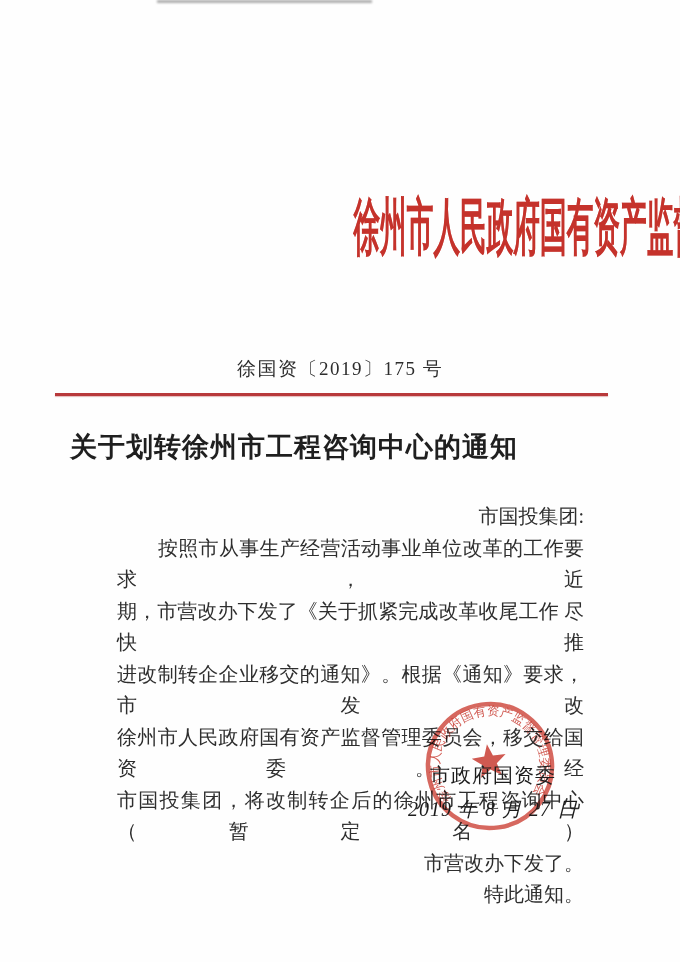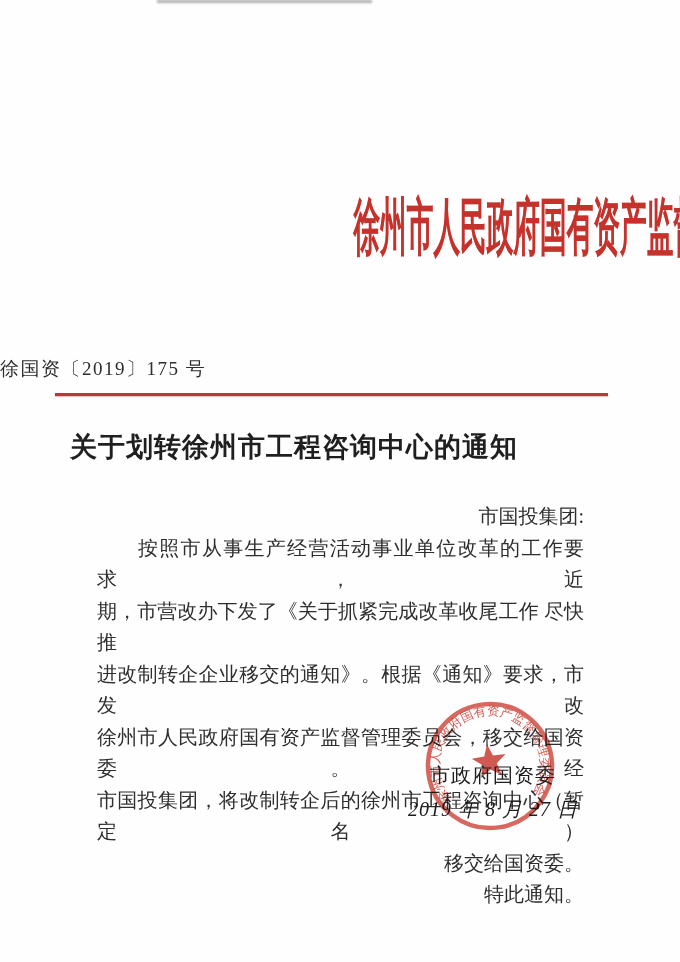--- a/index.html
+++ b/index.html
@@ -38,20 +38,21 @@
     font-weight: 700;
     color: #c5322b;
     transform: scaleX(0.43);
     transform-origin: 50% 50%;
     text-shadow: 0 0 1px rgba(197,50,43,0.55);
   }
   .doc-number {
     position: absolute;
     top: 356px; left: 0;
     width: 680px;
+    text-align: center;
     font-size: 19px;
     letter-spacing: 1.5px;
     color: #2d2d2d;
   }
   .red-line {
     position: absolute;
     top: 393px; left: 55px;
     width: 553px; height: 3px;
     background: #b8393b;
     box-shadow: 0 1px 1px rgba(184,57,59,0.35);
@@ -75,20 +76,21 @@
   }
   .doc-body .line {
     min-height: 31.5px;
     line-height: 31.5px;
     text-align: right;
   }
   .doc-body .line.indent { text-indent: 41px; }
   .doc-body .line.fill {
     text-align: justify;
     text-align-last: justify;
+    margin-left: 20px;
   }
   
   .seal {
     position: absolute;
     top: 696px; left: 420px;
     width: 140px; height: 140px;
     mix-blend-mode: multiply;
     transform: rotate(-8deg);
     opacity: 0.92;
   }
@@ -125,21 +127,21 @@
 
   <div class="doc-title">关于划转徐州市工程咨询中心的通知</div>
 
   <div class="doc-body">
     <div class="line">市国投集团:</div>
     <div class="line indent fill">按照市从事生产经营活动事业单位改革的工作要求，近</div>
     <div class="line fill">期，市营改办下发了《关于抓紧完成改革收尾工作 尽快推</div>
     <div class="line fill">进改制转企企业移交的通知》。根据《通知》要求，市发改</div>
     <div class="line fill">徐州市人民政府国有资产监督管理委员会，移交给国资委。经</div>
     <div class="line fill">市国投集团，将改制转企后的徐州市工程咨询中心（暂定名）</div>
-    <div class="line">移交给国资委。</div>
+    <div class="line">市营改办下发了。</div>
     <div class="line indent">特此通知。</div>
   </div>
 
   <div class="seal">
     <svg width="140" height="140" viewBox="0 0 140 140">
       <circle cx="70" cy="70" r="62" fill="none" stroke="rgba(205,62,50,0.85)" stroke-width="4.5"></circle>
       <defs>
         <path id="sealArc" d="M 28 99 A 51 51 0 1 1 112 99" fill="none"></path>
       </defs>
       <text font-size="12.5" fill="rgba(200,55,45,0.9)" font-family="Liberation Serif, DejaVu Serif, serif">

